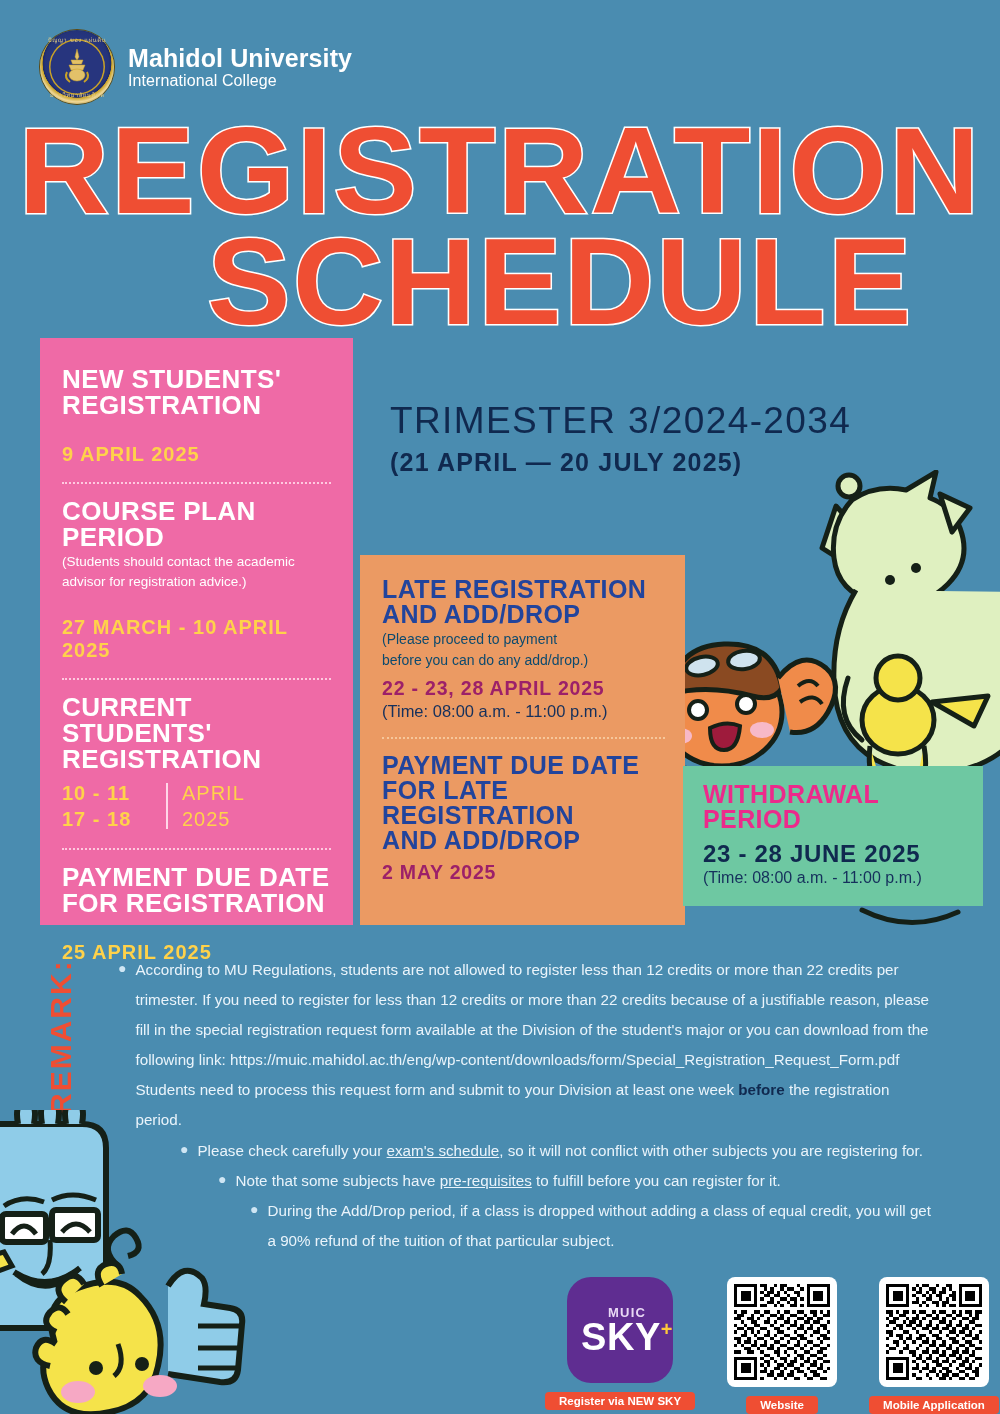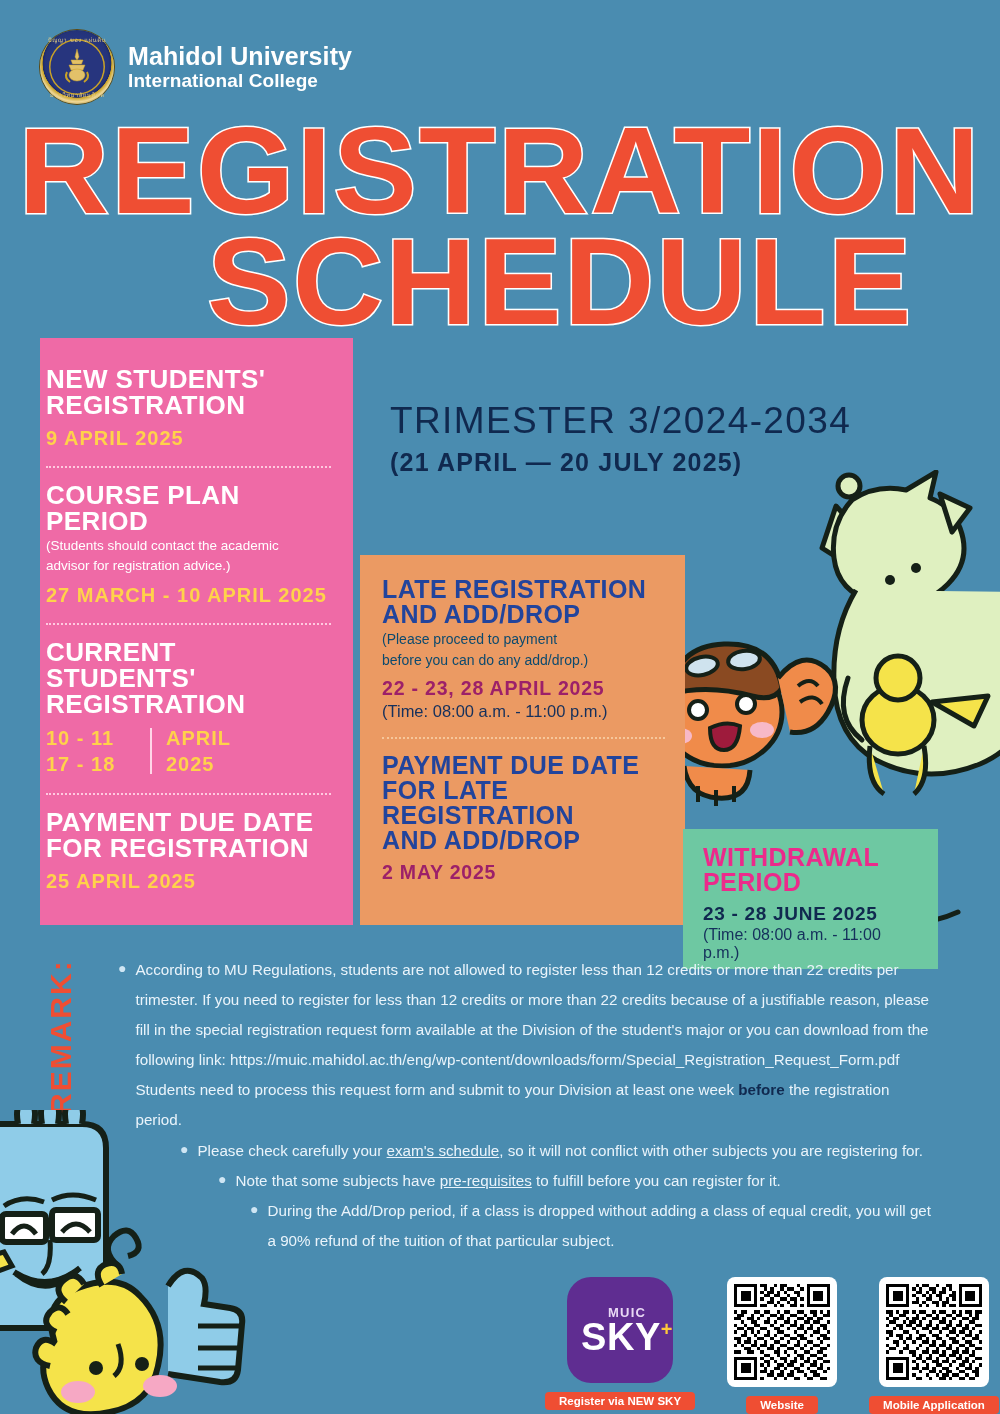--- a/index.html
+++ b/index.html
@@ -16,65 +16,65 @@
           background:radial-gradient(circle at 50% 45%, #2b3f8f 0%, #24337a 58%, #1d2a66 62%, #c9a227 63%, #efd89a 70%, #b8902a 78%, #e8d093 85%, #8d6c1c 100%);
           box-shadow:0 0 0 1px #5c4a12; }
   .seal .inner { position:absolute; inset:9px; border-radius:50%; background:#27357e; box-shadow:inset 0 0 0 1.5px #c9a227; }
   .seal .emblem { position:absolute; left:50%; top:50%; transform:translate(-50%,-50%); width:34px; height:40px; }
   .seal .arc-top, .seal .arc-bot { position:absolute; left:0; right:0; text-align:center;
         font-family:"DejaVu Sans", sans-serif; font-size:6px; color:#e7cf86; letter-spacing:.5px; }
   .seal .arc-top { top:5px; }
   .seal .arc-bot { bottom:4px; }
   .brand { color:#ffffff; line-height:1.12; }
   .brand .l1 { font-size:25px; font-weight:bold; letter-spacing:.1px; }
-  .brand .l2 { font-size:19px; font-weight:bold; letter-spacing:.1px; }
+  .brand .l2 { font-size:16px; font-weight:normal; letter-spacing:.1px; }
 
   
   .title-block { position:absolute; left:0; right:0; top:118px; text-align:center; }
   .big-title {
     font-family:"Liberation Sans Narrow","Liberation Sans", sans-serif;
     font-weight:bold; color:#ef4e33; line-height:.86;
     -webkit-text-stroke:3px #ffffff; paint-order:stroke fill;
     letter-spacing:2px; transform:scaleX(1.02);
   }
   .big-title.l1 { font-size:123px; }
   .big-title.l2 { font-size:123px; margin-top:5px; padding-left:118px; }
 
   .tri { position:absolute; left:390px; top:400px; color:#10294f; }
   .tri .t1 { font-size:37px; letter-spacing:1.4px; font-weight:500; }
   .tri .t2 { font-size:25px; letter-spacing:1.2px; font-weight:bold; margin-top:6px; }
 
   
   .panel { position:absolute; }
-  .panel-pink   { left:40px;  top:338px; width:313px; height:587px; background:#ef6aa6; padding:28px 22px 0 6px; }
+  .panel-pink   { left:40px;  top:338px; width:313px; height:587px; background:#ef6aa6; padding:28px 22px 0 22px; }
   .panel-orange { left:360px; top:555px; width:325px; height:370px; background:#eb9a63; padding:22px 20px 0 22px; }
-  .panel-green  { left:683px; top:829px; width:255px; height:140px; background:#6ec8a2; padding:16px 18px 0 20px; }
+  .panel-green  { left:683px; top:766px; width:300px; height:140px; background:#6ec8a2; padding:16px 18px 0 20px; }
 
   .hd { font-family:"Liberation Sans Narrow","Liberation Sans", sans-serif;
         font-weight:bold; line-height:1.0; letter-spacing:.4px; transform:scaleX(1.0); }
   .pink-hd  { color:#ffffff; font-size:26px; }
   .orange-hd{ color:#22449c; font-size:25px; }
   .green-hd { color:#ec2a8b; font-size:25px; }
 
   .note { color:#ffffff; font-size:13.5px; line-height:1.28; margin-top:3px; }
   .note-dark { color:#0c4a6e; font-size:14px; line-height:1.3; margin-top:3px; }
 
-  .date-yellow { color:#ffd24a; font-size:20px; font-weight:bold; letter-spacing:1px; margin-top:9px; }
+  .date-yellow { color:#ffd24a; font-size:20px; font-weight:bold; letter-spacing:1px; margin-top:25px; }
   .date-magenta{ color:#9c2069; font-size:19.5px; font-weight:bold; letter-spacing:.8px; margin-top:8px; }
-  .date-dark   { color:#10294f; font-size:19px; font-weight:bold; letter-spacing:.7px; margin-top:8px; }
+  .date-dark   { color:#10294f; font-size:24px; font-weight:bold; letter-spacing:.7px; margin-top:8px; }
   .time-dark   { color:#15305c; font-size:16px; margin-top:1px; }
   .time-orange { color:#15305c; font-size:16.5px; margin-top:2px; }
 
   .dotted { border-top:2.5px dotted #ffc9e0; margin:16px 0 14px 0; height:0; }
   .dotted-o { border-top:2.5px dotted #f6c79b; margin:16px 0 14px 0; height:0; }
 
   .split { display:flex; align-items:center; margin-top:8px; }
   .split .left  { color:#ffd24a; font-size:20px; font-weight:bold; letter-spacing:1px; line-height:1.32; width:104px; }
   .split .bar   { width:2px; height:46px; background:#ffd6e8; margin:0 14px 0 0; }
-  .split .right { color:#ffd24a; font-size:20px; font-weight:bold; letter-spacing:1px; line-height:1.32; }
+  .split .right { color:#ffd24a; font-size:20px; font-weight:normal; letter-spacing:1px; line-height:1.32; }
 
   
   .remark-label { position:absolute; left:44px; top:955px; width:40px; height:160px;
                   color:#ef4e33; font-size:30px; font-weight:bold; letter-spacing:2px;
                   writing-mode:vertical-rl; transform:rotate(180deg);
                   font-family:"Liberation Sans Narrow","Liberation Sans", sans-serif; }
   .remark-body { position:absolute; left:118px; top:955px; width:820px; color:#eaf4fb; }
   .rb-item { display:flex; font-size:15.2px; line-height:1.98; }
   .rb-item .bul { color:#cfe6f4; margin-right:9px; font-size:14px; line-height:1.98; }
   .rb-item .txt { flex:1; }

